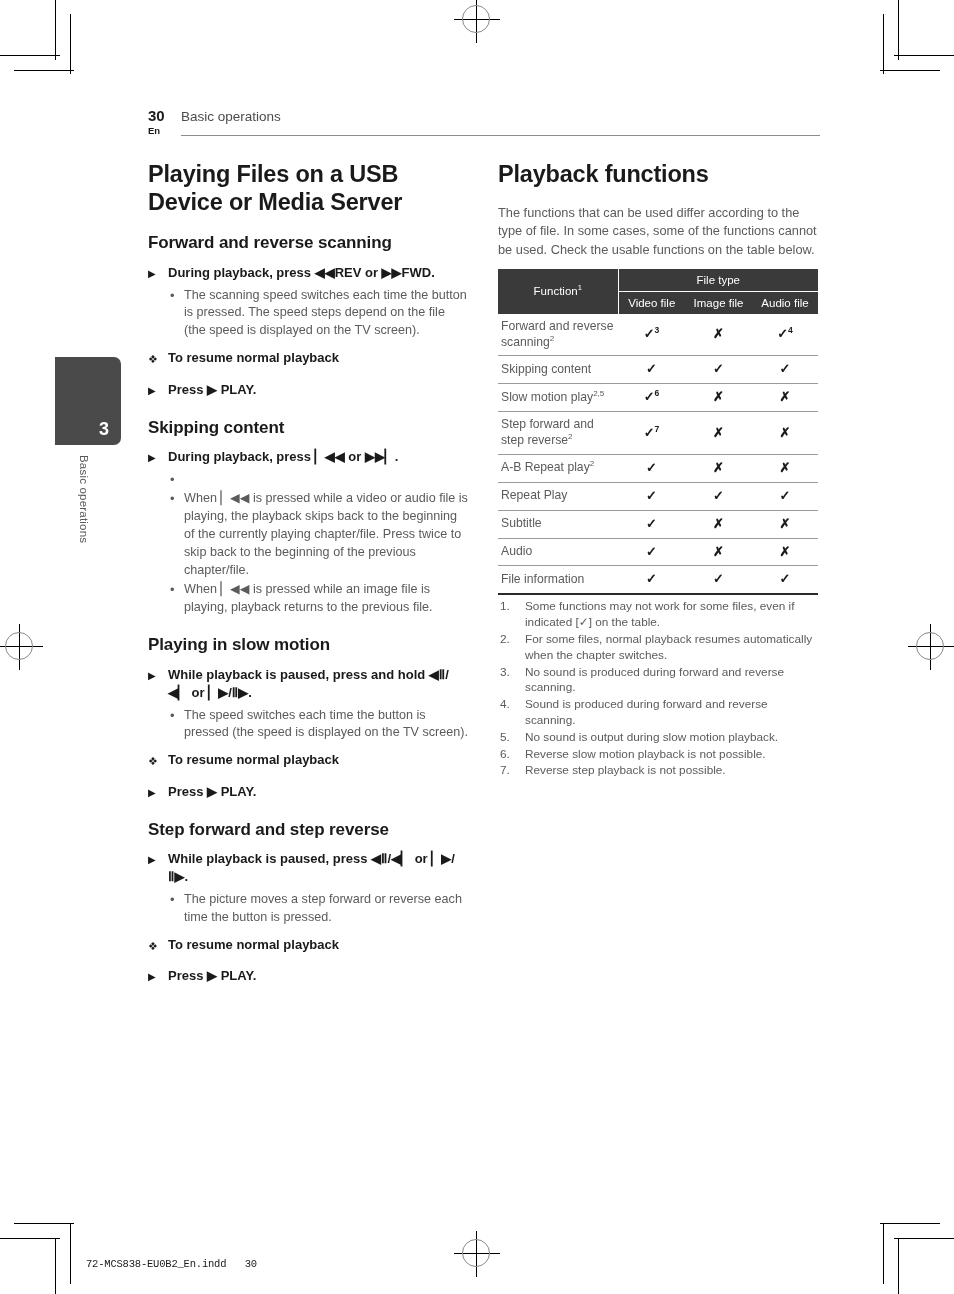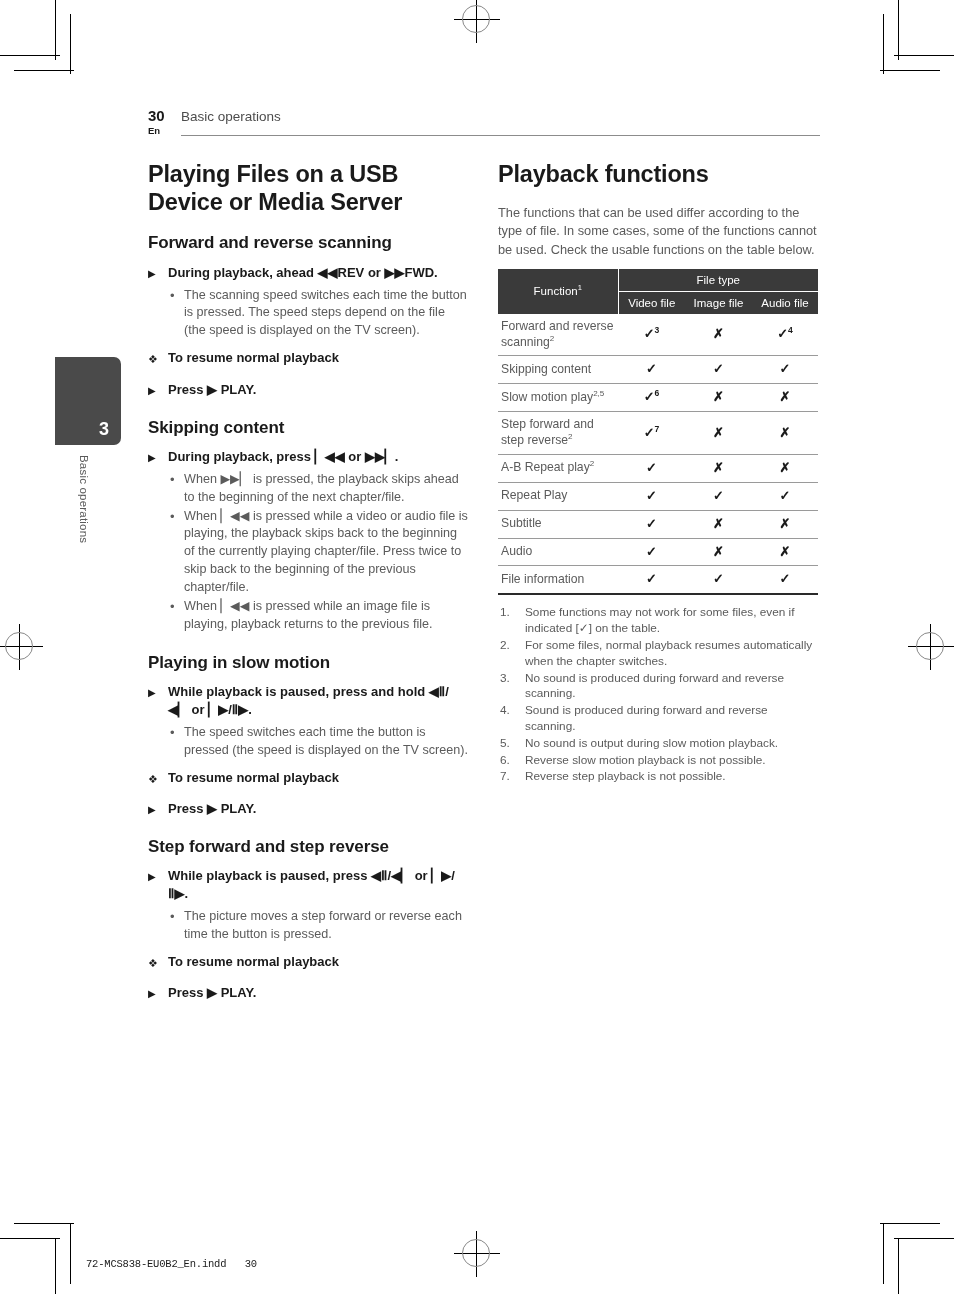--- a/index.html
+++ b/index.html
@@ -208,21 +208,21 @@
     text-align: center;
     color: #1a1a1a;
     font-size: 13px;
     font-weight: bold;
   }
   table.fn td.name { padding-left: 3px; }
   sup { font-size: 0.66em; vertical-align: super; line-height: 0; }
 
   
   ol.notes {
-    margin: 10px 0 0 0;
+    margin: 4px 0 0 0;
     padding: 0;
     list-style: none;
     counter-reset: nt;
   }
   ol.notes li {
     position: relative;
     counter-increment: nt;
     padding-left: 27px;
     font-size: 11.8px;
     color: #5b5b5b;
@@ -316,21 +316,21 @@
     <div class="tab-num">3</div>
   </div>
   <div class="tab-label">Basic operations</div>
 
   <div class="col col-left">
     <h1 class="title">Playing Files on a USB Device or Media Server</h1>
 
     <h2 class="sub">Forward and reverse scanning</h2>
     <div class="step">
       <span class="mk">▶</span>
-      <span class="tx">During playback, ahead ◀◀REV or ▶▶FWD.</span>
+      <span class="tx">During playback, press ◀◀REV or ▶▶FWD.</span>
     </div>
     <div class="sb">
       <span class="mk">•</span>
       <span class="tx">The scanning speed switches each time the button is pressed. The speed steps depend on the file (the speed is displayed on the TV screen).</span>
     </div>
     <div class="gap-s"></div>
     <div class="step diamond">
       <span class="mk">❖</span>
       <span class="tx">To resume normal playback</span>
     </div>
@@ -340,21 +340,20 @@
       <span class="tx">Press ▶ PLAY.</span>
     </div>
 
     <h2 class="sub">Skipping content</h2>
     <div class="step">
       <span class="mk">▶</span>
       <span class="tx">During playback, press ▏◀◀ or ▶▶▏.</span>
     </div>
     <div class="sb">
       <span class="mk">•</span>
-      <span class="tx">When ▶▶▏ is pressed, the playback skips ahead to the beginning of the next chapter/file.</span>
     </div>
     <div class="sb">
       <span class="mk">•</span>
       <span class="tx">When ▏◀◀ is pressed while a video or audio file is playing, the playback skips back to the beginning of the currently playing chapter/file. Press twice to skip back to the beginning of the previous chapter/file.</span>
     </div>
     <div class="sb">
       <span class="mk">•</span>
       <span class="tx">When ▏◀◀ is pressed while an image file is playing, playback returns to the previous file.</span>
     </div>
 

